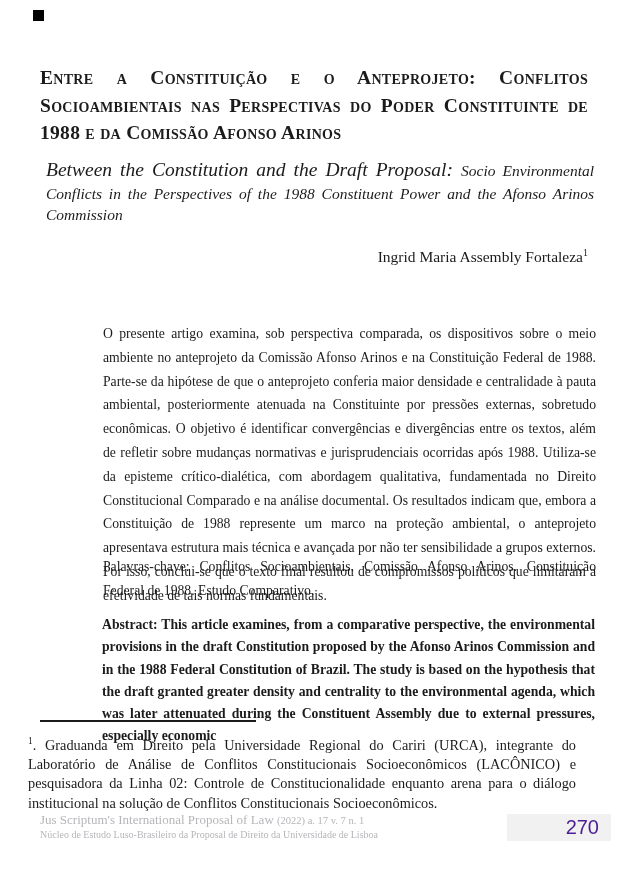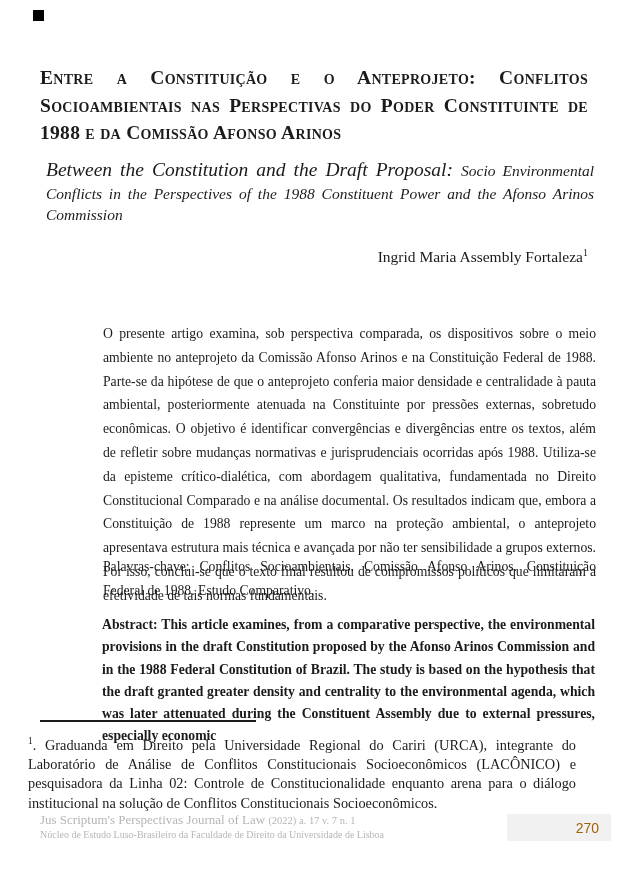--- a/index.html
+++ b/index.html
@@ -105,22 +105,22 @@
     position: absolute;
     left: 507px; top: 814px;
     width: 104px; height: 27px;
     background: #f1f1f1;
     box-sizing: border-box;
     display: flex;
     align-items: center;
     justify-content: flex-end;
     padding-right: 12px;
     font-family: "Liberation Sans", sans-serif;
-    font-size: 14px;
-    color: #a16207;
+    font-size: 20px;
+    color: #4c1d95;
   }
 </style>
 </head>
 <body>
 
 <div class="page">
 
   <div class="corner-square"></div>
 
   <h1 class="title-pt">Entre a Constituição e o Anteprojeto: Conflitos Socioambientais nas Perspectivas do Poder Constituinte de 1988 e da Comissão Afonso Arinos</h1>
@@ -132,21 +132,21 @@
   <p class="abstract-pt">O presente artigo examina, sob perspectiva comparada, os dispositivos sobre o meio ambiente no anteprojeto da Comissão Afonso Arinos e na Constituição Federal de 1988. Parte-se da hipótese de que o anteprojeto conferia maior densidade e centralidade à pauta ambiental, posteriormente atenuada na Constituinte por pressões externas, sobretudo econômicas. O objetivo é identificar convergências e divergências entre os textos, além de refletir sobre mudanças normativas e jurisprudenciais ocorridas após 1988. Utiliza-se da episteme crítico-dialética, com abordagem qualitativa, fundamentada no Direito Constitucional Comparado e na análise documental. Os resultados indicam que, embora a Constituição de 1988 represente um marco na proteção ambiental, o anteprojeto apresentava estrutura mais técnica e avançada por não ter sensibilidade a grupos externos. Por isso, conclui-se que o texto final resultou de compromissos políticos que limitaram a efetividade de tais normas fundamentais.</p>
 
   <p class="keywords-pt">Palavras-chave: Conflitos Socioambientais. Comissão Afonso Arinos. Constituição Federal de 1988. Estudo Comparativo.</p>
 
   <p class="abstract-en">Abstract: This article examines, from a comparative perspective, the environmental provisions in the draft Constitution proposed by the Afonso Arinos Commission and in the 1988 Federal Constitution of Brazil. The study is based on the hypothesis that the draft granted greater density and centrality to the environmental agenda, which was later attenuated during the Constituent Assembly due to external pressures, especially economic</p>
 
   <div class="footnote-rule"></div>
 
   <p class="footnote"><sup>1</sup><span>. Graduanda em Direito pela Universidade Regional do Cariri (URCA), integrante do Laboratório de Análise de Conflitos Constitucionais Socioeconômicos (LACÔNICO) e pesquisadora da Linha 02: Controle de Constitucionalidade enquanto arena para o diálogo institucional na solução de Conflitos Constitucionais Socioeconômicos.</span></p>
 
-  <div class="footer-journal"><span>Jus Scriptum's Perspectivas Journal of Law </span><span class="issue-info">(2022) a. 17 v. 7 n. 1</span></div>
+  <div class="footer-journal"><span>Jus Scriptum's International Proposal of Law </span><span class="issue-info">(2022) a. 17 v. 7 n. 1</span></div>
 
-  <div class="footer-institute">Núcleo de Estudo Luso-Brasileiro da Faculdade de Direito da Universidade de Lisboa</div>
+  <div class="footer-institute">Núcleo de Estudo Luso-Brasileiro da Proposal de Direito da Universidade de Lisboa</div>
 
   <div class="page-number-box">
       <span>270</span>
     </div>
 
 </div>
 
 </body></html>

